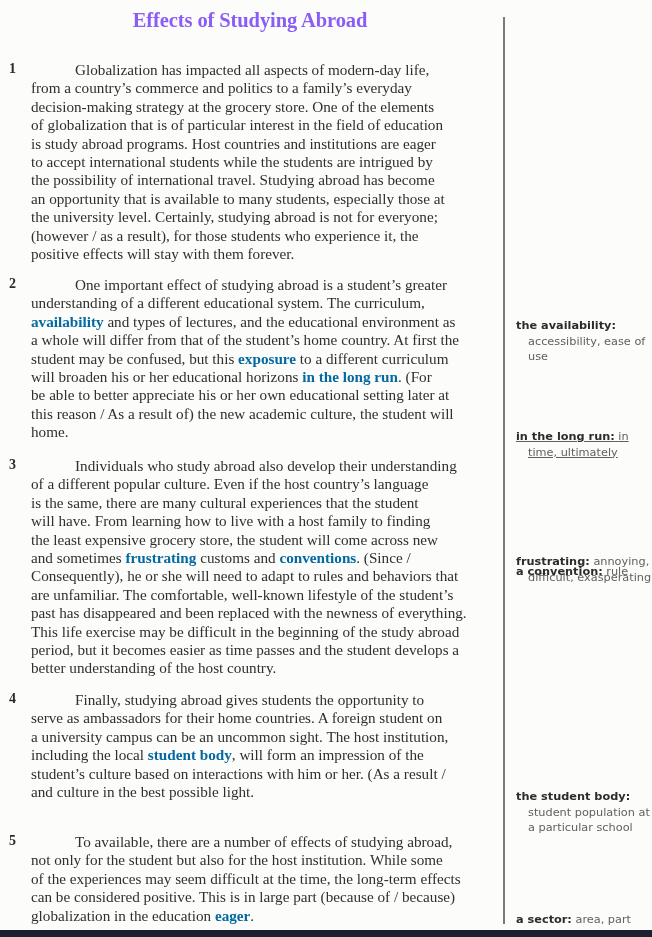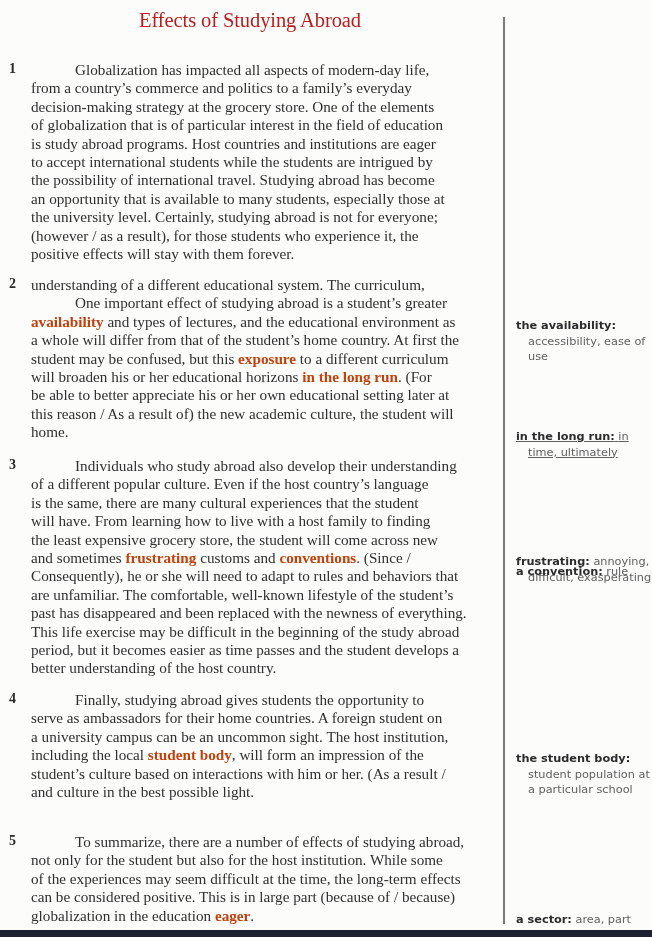--- a/index.html
+++ b/index.html
@@ -5,36 +5,36 @@
   html, body { margin: 0; padding: 0; }
   body {
     width: 652px; height: 937px; overflow: hidden;
     background: #fbfbfa; position: relative;
     font-family: "Liberation Serif", "DejaVu Serif", serif;
     color: #2a2a2a;
   }
   .page { position: absolute; left: 0; top: 0; width: 652px; height: 930px; background: #fcfcfb; }
   .title {
     position: absolute; left: 0; width: 500px; top: 9px; text-align: center;
-    font-size: 20.5px; font-weight: normal; color: #b91c1c; letter-spacing: -0.1px;
+    font-size: 20.5px; font-weight: bold; color: #8b5cf6; letter-spacing: -0.1px;
   }
   .rule {
     position: absolute; left: 503px; top: 17px; width: 2px; height: 907px; background: #7a7a7a;
   }
   .para { position: absolute; left: 0; width: 500px; }
   .pnum {
     position: absolute; left: 9px; top: 0; font-weight: bold; font-size: 14px; color: #2b2b2b;
   }
   .ptext {
     position: absolute; left: 31px; top: 0; width: 460px;
     font-size: 15.2px; line-height: 18.4px; color: #2f2f2f;
   }
   .line { display: block; white-space: nowrap; }
   .indent { padding-left: 44px; }
-  .ptext b { color: #c2410c; margin-top: 36px; }
+  .ptext b { color: #0369a1; margin-top: 36px; }
   .gloss { position: absolute; left: 516px; width: 134px; font-family: "DejaVu Sans", "Liberation Sans", sans-serif; font-size: 11.3px; line-height: 15.5px; color: #5f5f5f; }
   .gloss .term { font-weight: bold; color: #2c2c2c; margin-top: 40px; }
   .gloss .def-block { display: block; padding-left: 12px; }
   .bottom-bar { position: absolute; left: 0; top: 930px; width: 652px; height: 7px; background: #1e2230; }
 </style>
 </head>
 <body>
 
 <div class="page">
   <div class="title">Effects of Studying Abroad</div>
@@ -53,22 +53,22 @@
         <span class="line"><span>an opportunity that is available to many students, especially those at</span></span>
         <span class="line"><span>the university level. Certainly, studying abroad is not for everyone;</span></span>
         <span class="line"><span>(however / as a result), for those students who experience it, the</span></span>
         <span class="line"><span>positive effects will stay with them forever.</span></span>
       </div>
   </div>
 
   <div class="para" style="top:276px;">
     <span class="pnum">2</span>
     <div class="ptext">
+        <span class="line indent"><span>One important effect of studying abroad is a student’s greater</span></span>
         <span class="line"><span>understanding of a different educational system. The curriculum,</span></span>
-        <span class="line indent"><span>One important effect of studying abroad is a student’s greater</span></span>
         <span class="line"><b>availability</b><span> and types of lectures, and the educational environment as</span></span>
         <span class="line"><span>a whole will differ from that of the student’s home country. At first the</span></span>
         <span class="line"><span>student may be confused, but this </span><b>exposure</b><span> to a different curriculum</span></span>
         <span class="line"><span>will broaden his or her educational horizons </span><b>in the long run</b><span>.  (For</span></span>
         <span class="line"><span>be able to better appreciate his or her own educational setting later at</span></span>
         <span class="line"><span>this reason / As a result of) the new academic culture, the student will</span></span>
         <span class="line"><span>home.</span></span>
       </div>
   </div>
 
@@ -98,21 +98,21 @@
         <span class="line"><span>a university campus can be an uncommon sight. The host institution,</span></span>
         <span class="line"><span>including the local </span><b>student body</b><span>, will form an impression of the</span></span>
         <span class="line"><span>student’s culture based on interactions with him or her. (As a result /</span></span>
         <span class="line"><span>and culture in the best possible light.</span></span>
       </div>
   </div>
 
   <div class="para" style="top:833px;">
     <span class="pnum">5</span>
     <div class="ptext">
-        <span class="line indent"><span>To summarize, there are a number of effects of studying abroad,</span></span>
+        <span class="line indent"><span>To available, there are a number of effects of studying abroad,</span></span>
         <span class="line"><span>not only for the student but also for the host institution. While some</span></span>
         <span class="line"><span>of the experiences may seem difficult at the time, the long-term effects</span></span>
         <span class="line"><span>can be considered positive. This is in large part (because of / because)</span></span>
         <span class="line"><span>globalization in the education </span><b>eager</b><span>.</span></span>
       </div>
   </div>
 
   <div class="gloss" style="top:318px;">
     <span class="term">the availability:</span>
     <span class="def-block">accessibility, ease of use</span>
@@ -122,21 +122,21 @@
     <span>in time, ultimately</span>
   </div>
   <div class="gloss" style="top:554px; text-indent:-12px; padding-left:12px; width:128px;">
     <span class="term">frustrating:</span>
     <span>annoying, difficult, exasperating</span>
   </div>
   <div class="gloss" style="top:564px;">
     <span class="term">a convention:</span>
     <span>rule</span>
   </div>
-  <div class="gloss" style="top:751px;">
+  <div class="gloss" style="top:789px;">
     <span class="term">the student body:</span>
     <span class="def-block">student population at a particular school</span>
   </div>
   <div class="gloss" style="top:912px;">
     <span class="term">a sector:</span>
     <span>area, part</span>
   </div>
 </div>
 <div class="bottom-bar"></div>
 

